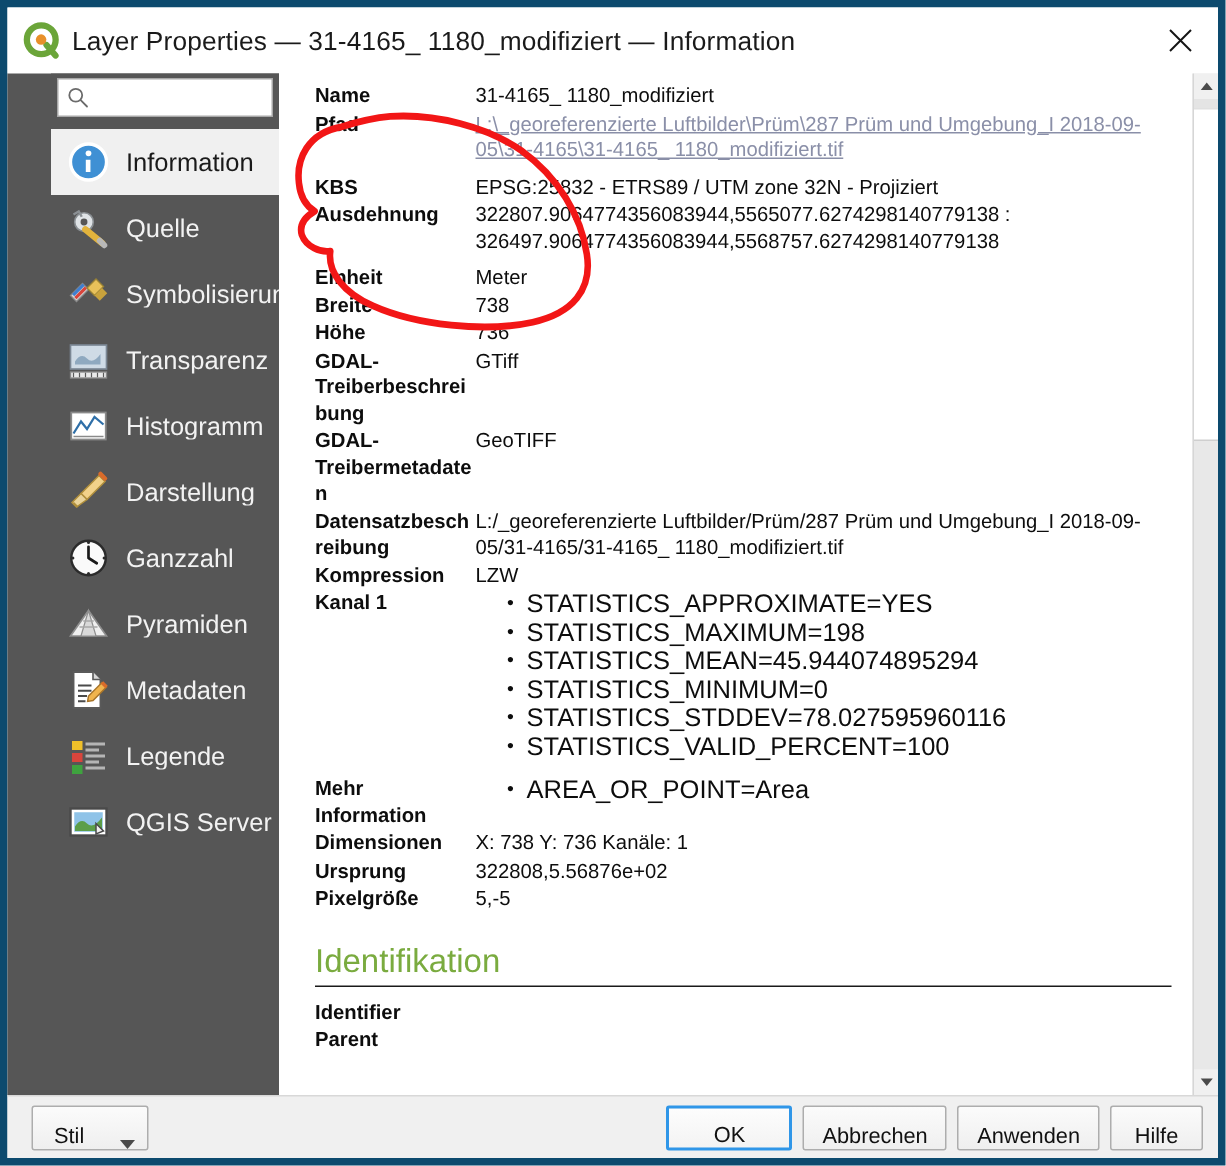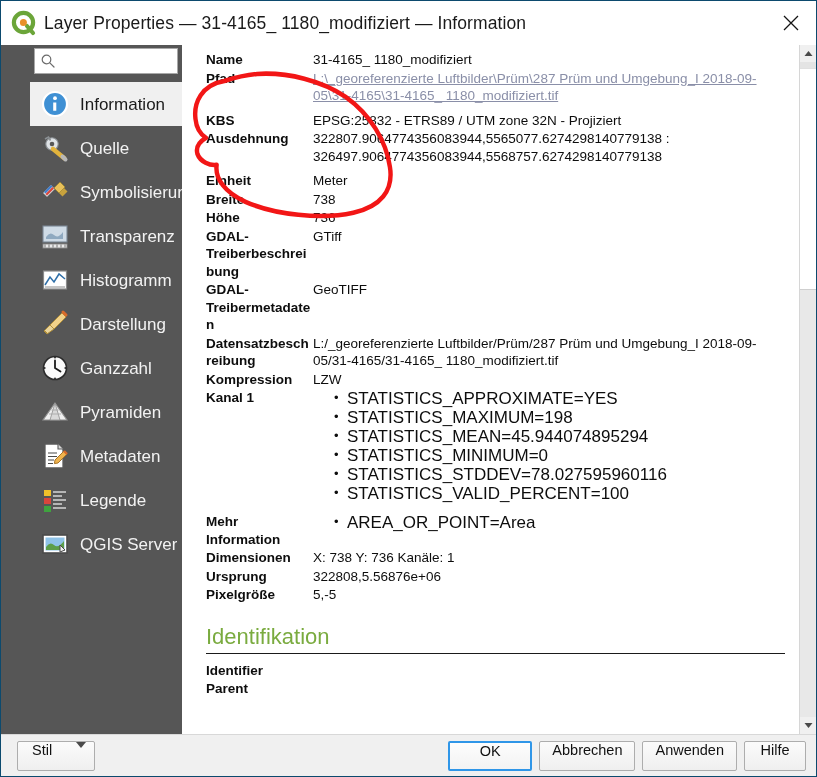--- a/index.html
+++ b/index.html
@@ -14,21 +14,21 @@
     font-family: "Liberation Sans", sans-serif;
     -webkit-font-smoothing: antialiased;
   }
 
   
   .window {
     position: relative;
     width: 817px;
     height: 777px;
     background: #ffffff;
-    border: 1px solid #0c4a6e;
+    border: 5px solid #0c4a6e;
     box-sizing: border-box;
     display: flex;
     flex-direction: column;
   }
 
   
   .titlebar {
     height: 44px;
     flex: 0 0 44px;
     background: #ffffff;
@@ -288,21 +288,21 @@
   .btn {
     height: 30px;
     min-width: 62px;
     border: 1px solid #adadad;
     background: linear-gradient(#fbfbfb, #efefef);
     border-radius: 2px;
     font-size: 14.5px;
     font-family: "Liberation Sans", sans-serif;
     color: #111;
     display: flex;
-    align-items: flex-start;
+    align-items: flex-end;
     justify-content: center;
     padding: 0 12px;
     box-sizing: border-box;
     cursor: default;
     white-space: nowrap;
   }
   .btn.style-btn {
     min-width: 78px;
     justify-content: space-between;
     padding: 0 8px 0 14px;
@@ -574,21 +574,21 @@
                 </ul>
               </td>
             </tr>
 
             <tr>
               <td class="key">Dimensionen</td>
               <td class="val">X: 738 Y: 736 Kanäle: 1</td>
             </tr>
             <tr>
               <td class="key">Ursprung</td>
-              <td class="val">322808,5.56876e+06</td>
+              <td class="val">322808,5.56876e+02</td>
             </tr>
             <tr>
               <td class="key">Pixelgröße</td>
               <td class="val">5,-5</td>
             </tr>
           </tbody>
         </table>
 
         <div class="section-head">Identifikation</div>
         <hr class="section-rule">

